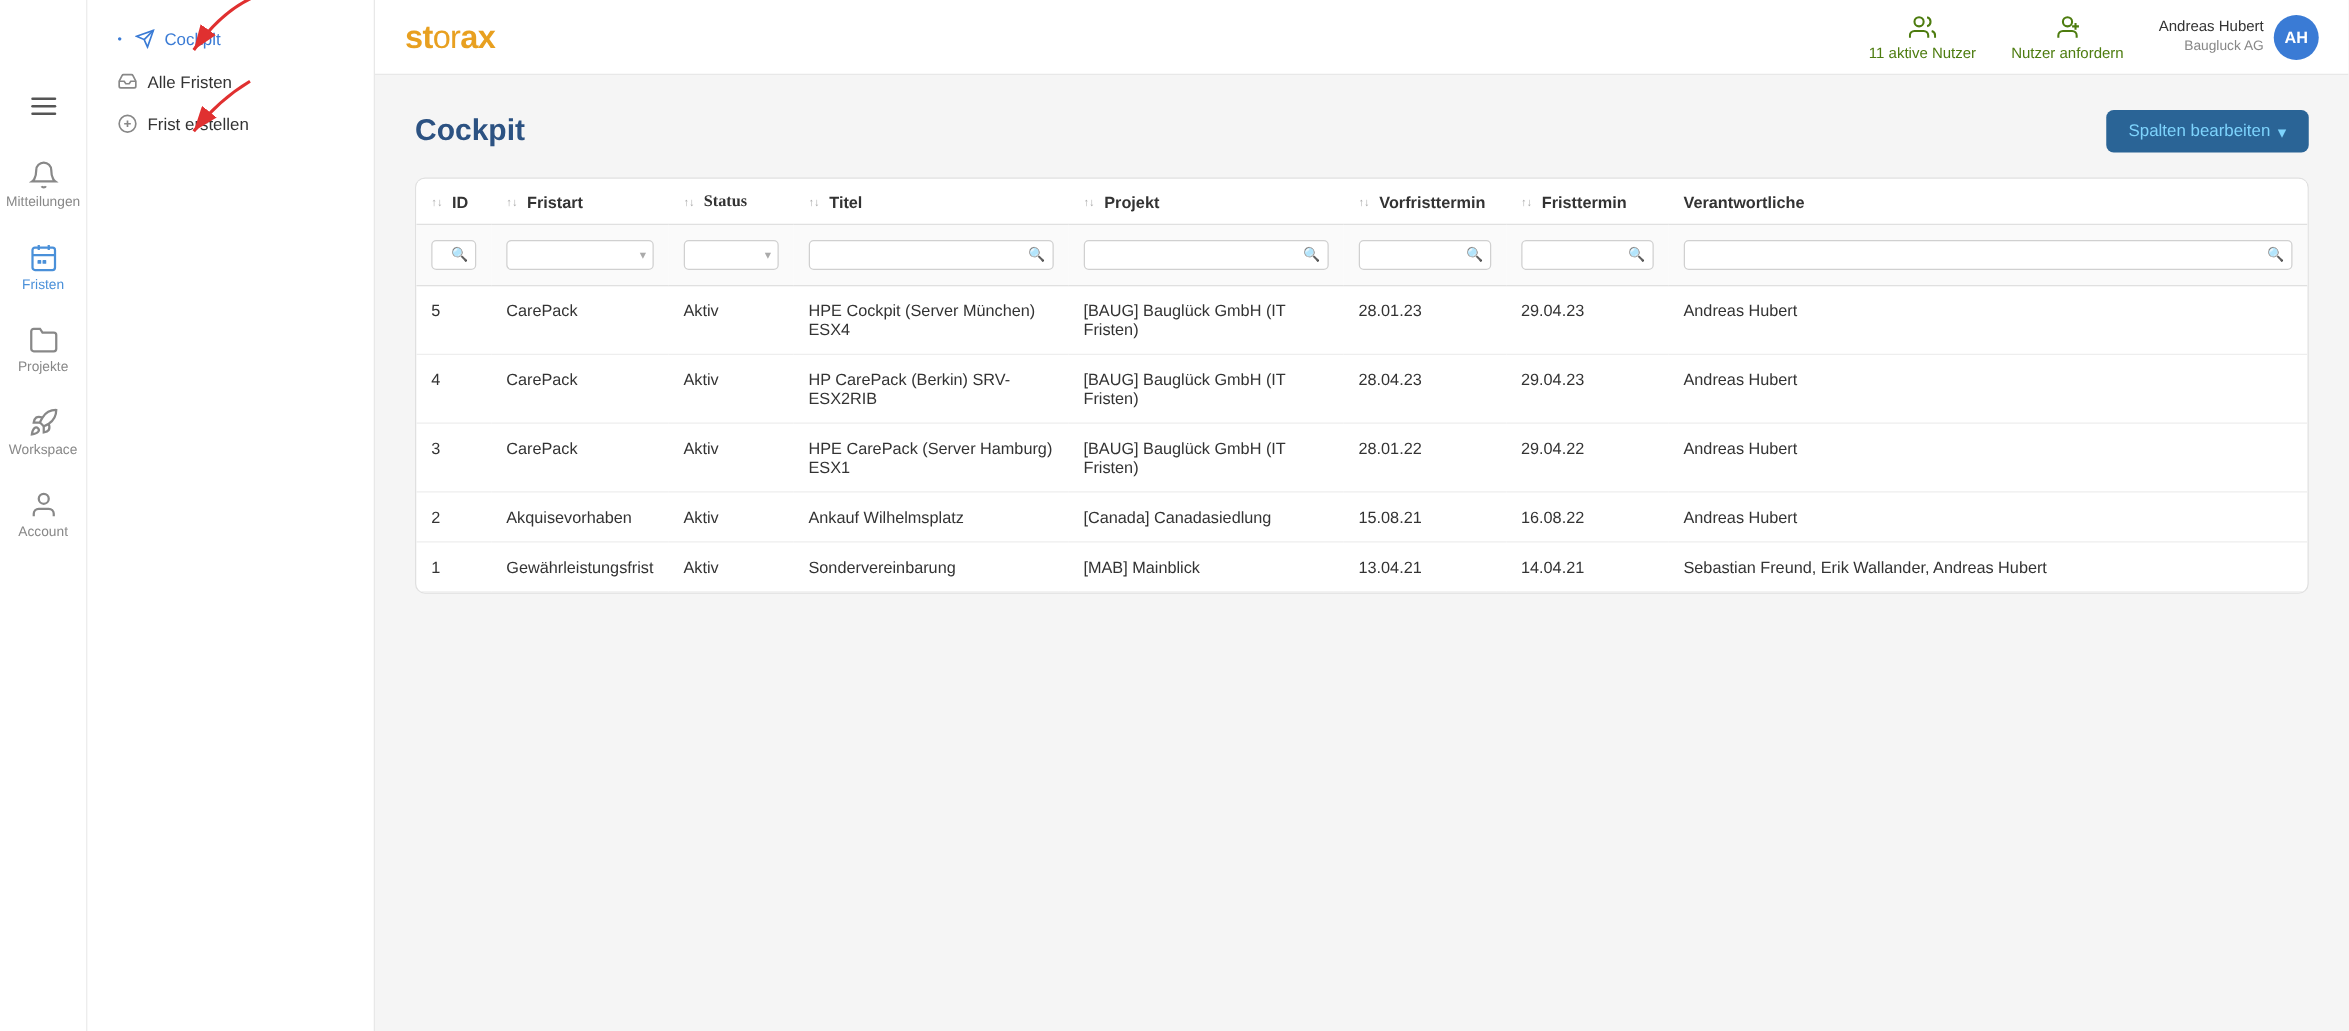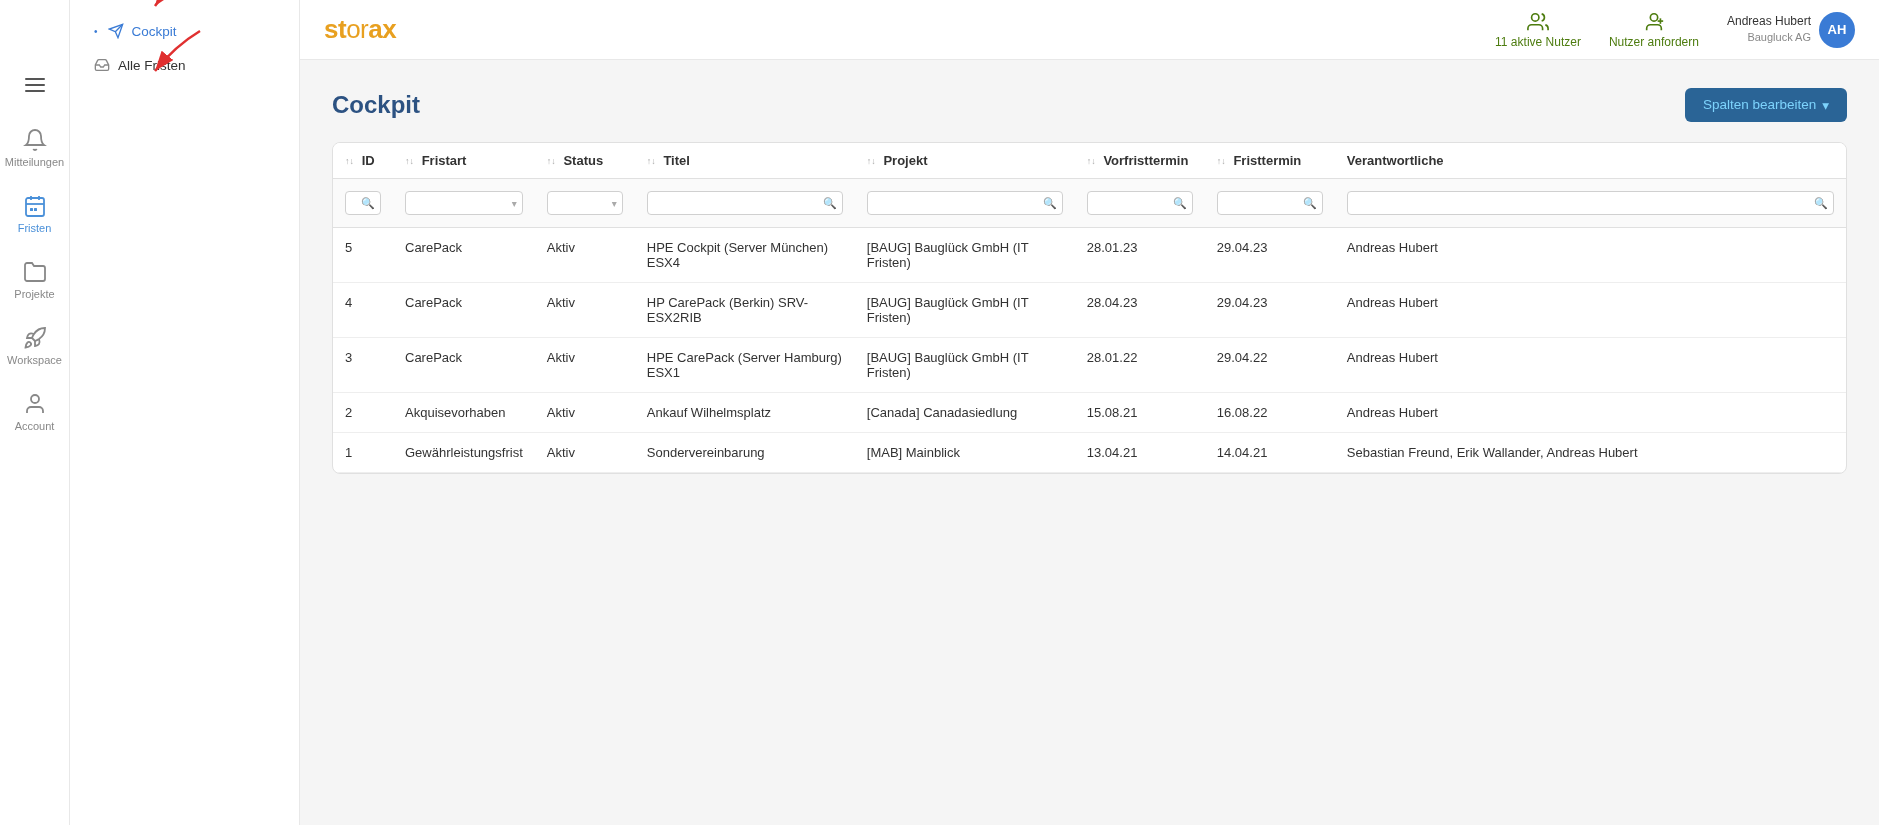--- a/index.html
+++ b/index.html
@@ -279,21 +279,21 @@
     .hamburger span {
       display: block;
       width: 20px;
       height: 2px;
       background: #555;
       border-radius: 2px;
     }
 
     .col-id { width: 60px; }
     .col-fristart { width: 120px; }
-    .col-status { width: 100px; }
+    .col-status { width: 100px; font-family: Liberation Serif, serif; }
     .col-titel { width: 220px; }
     .col-projekt { width: 220px; }
     .col-vorfrist { width: 130px; }
     .col-fristtermin { width: 130px; }
     .col-verantwortliche { width: auto; }
   </style>
 </head>
 <body>
 
 <div class="icon-sidebar">
@@ -363,20 +363,28 @@
     </div>
 
     <div class="nav-item">
       <svg width="16" height="16" viewBox="0 0 24 24" fill="none" stroke="#888" stroke-width="2">
         <polyline points="22 12 16 12 14 15 10 15 8 12 2 12"></polyline>
         <path d="M5.45 5.11L2 12v6a2 2 0 0 0 2 2h16a2 2 0 0 0 2-2v-6l-3.45-6.89A2 2 0 0 0 16.76 4H7.24a2 2 0 0 0-1.79 1.11z"></path>
       </svg>
       <span>Alle Fristen</span>
     </div>
 
+    <div class="nav-item">
+      <svg width="16" height="16" viewBox="0 0 24 24" fill="none" stroke="#888" stroke-width="2">
+        <circle cx="12" cy="12" r="10"></circle>
+          <line x1="12" y1="8" x2="12" y2="16"></line>
+          <line x1="8" y1="12" x2="16" y2="12"></line>
+      </svg>
+      <span>Frist erstellen</span>
+    </div>
   </div>
 
   <div style="position:relative;">
     <svg width="160" height="140" style="position:absolute;top:-155px;left:20px;pointer-events:none;">
 
       <defs>
         <marker id="arrowhead1" markerWidth="8" markerHeight="6" refX="8" refY="3" orient="auto">
           <polygon points="0 0, 8 3, 0 6" fill="#e03030"></polygon>
         </marker>
       </defs>

